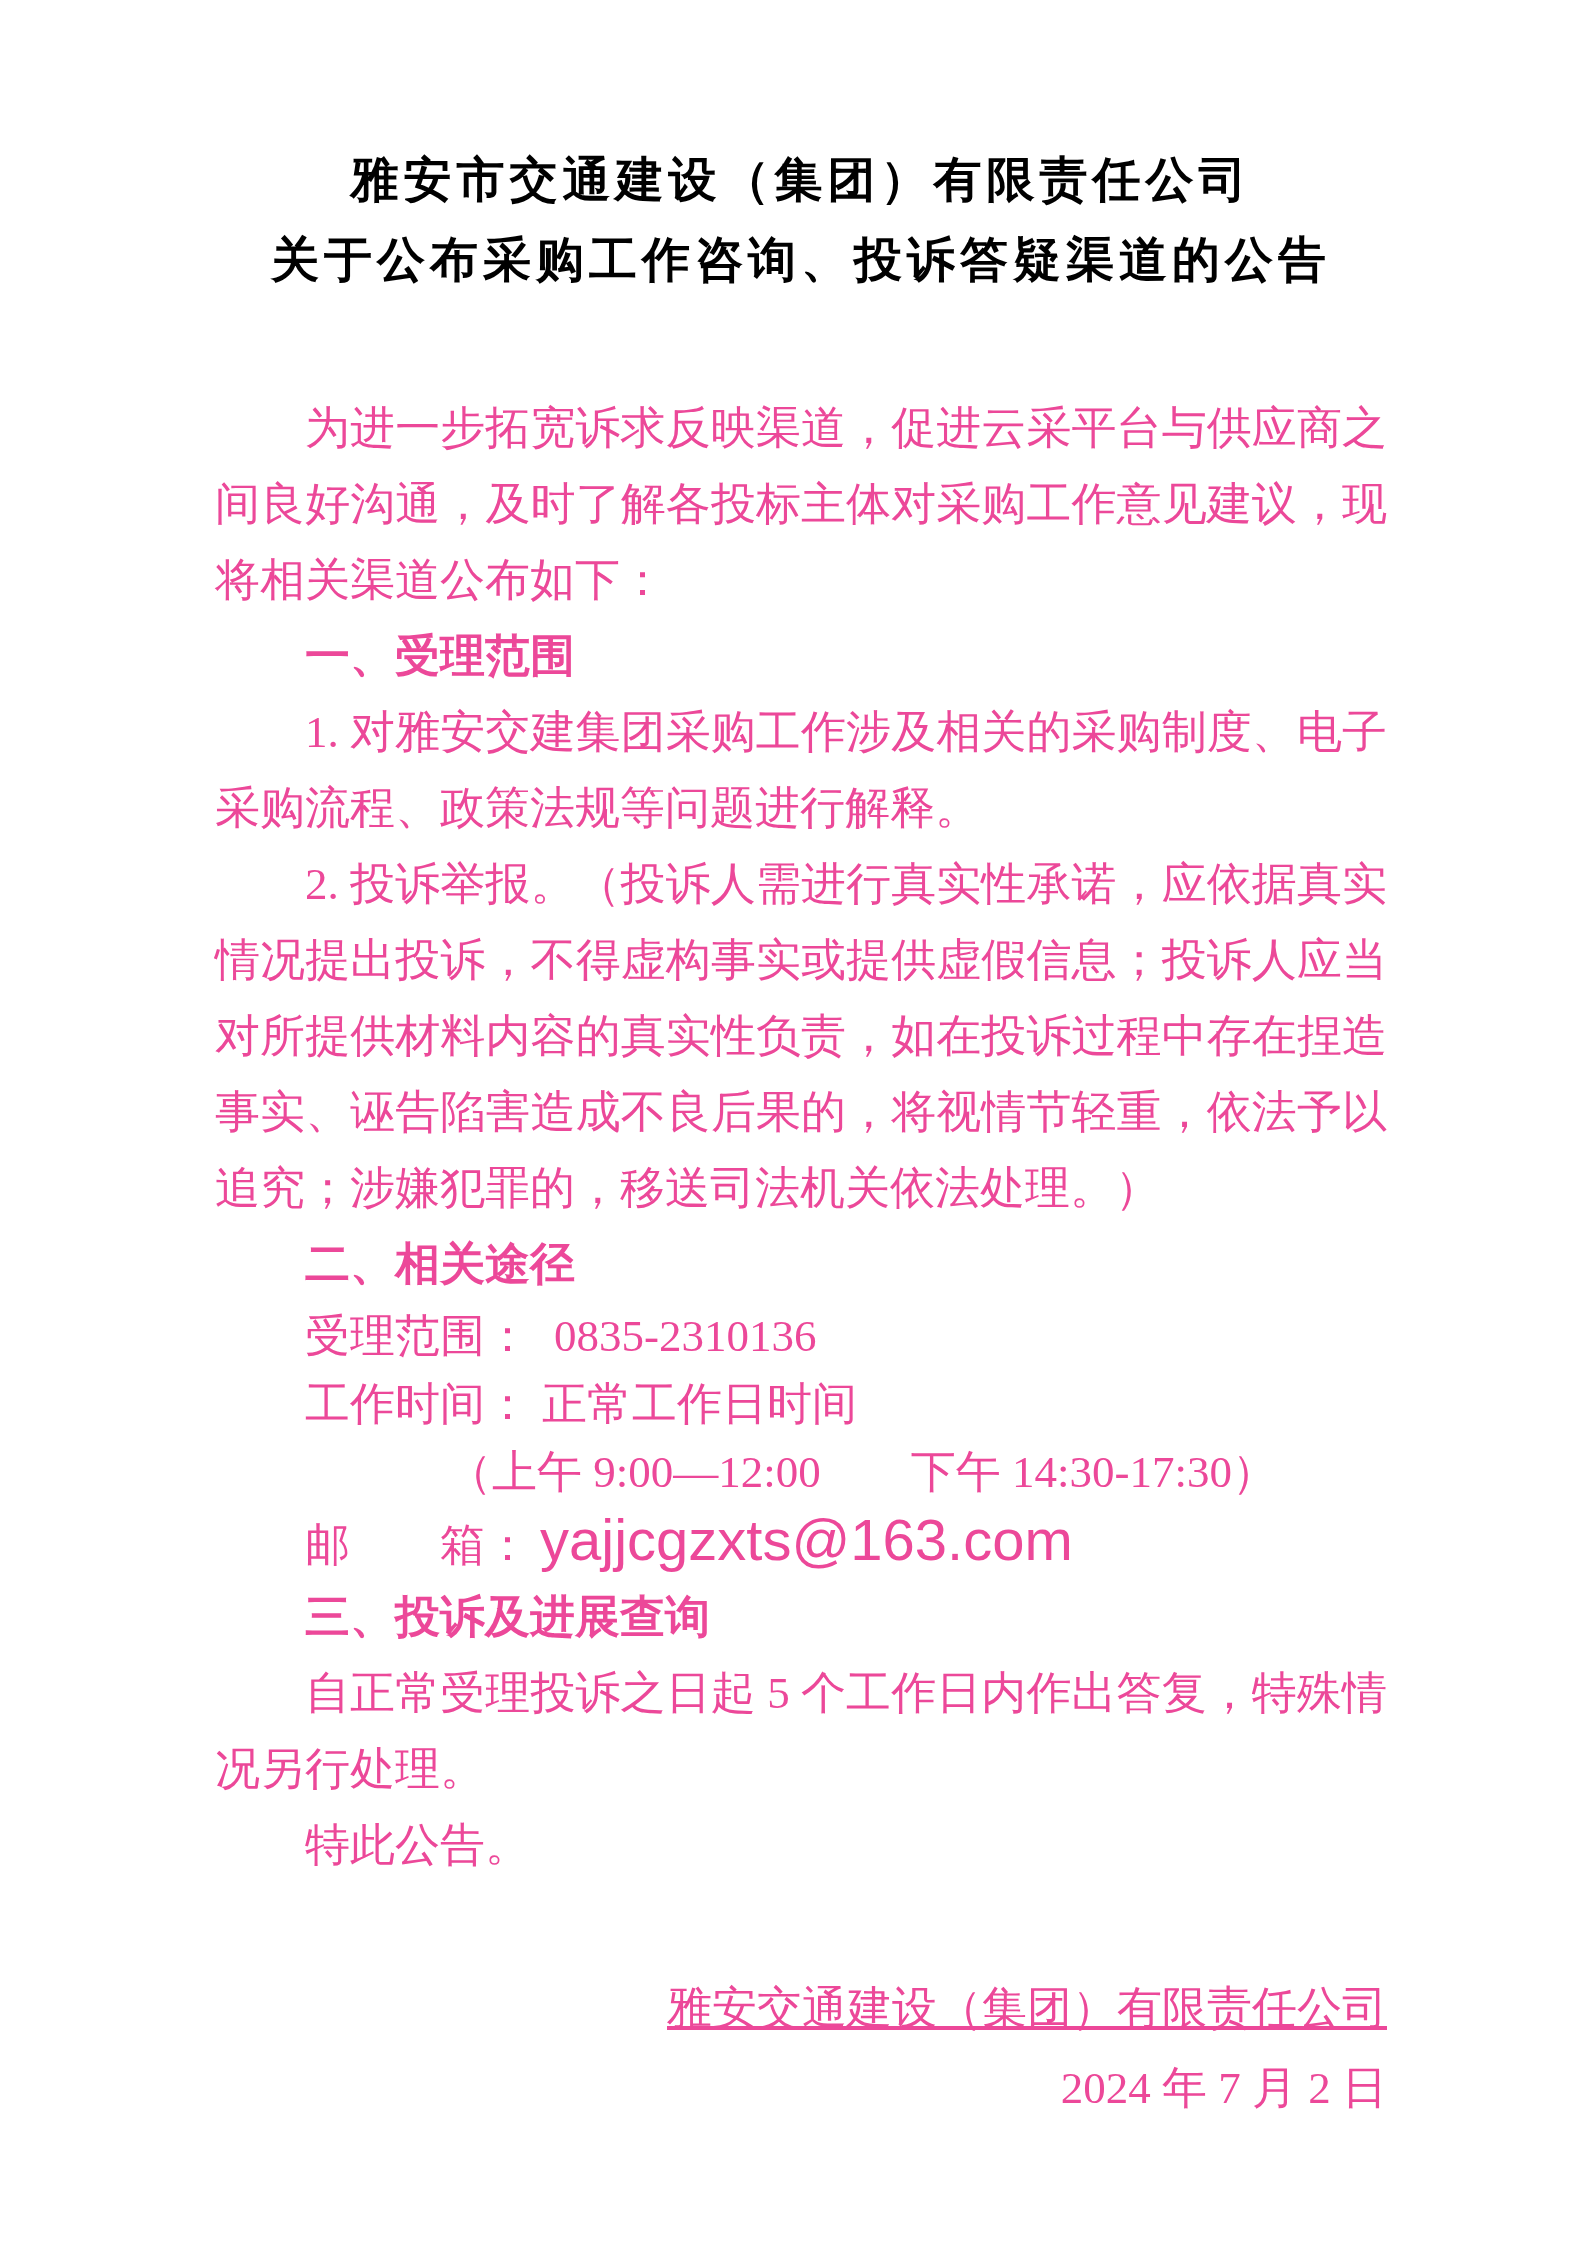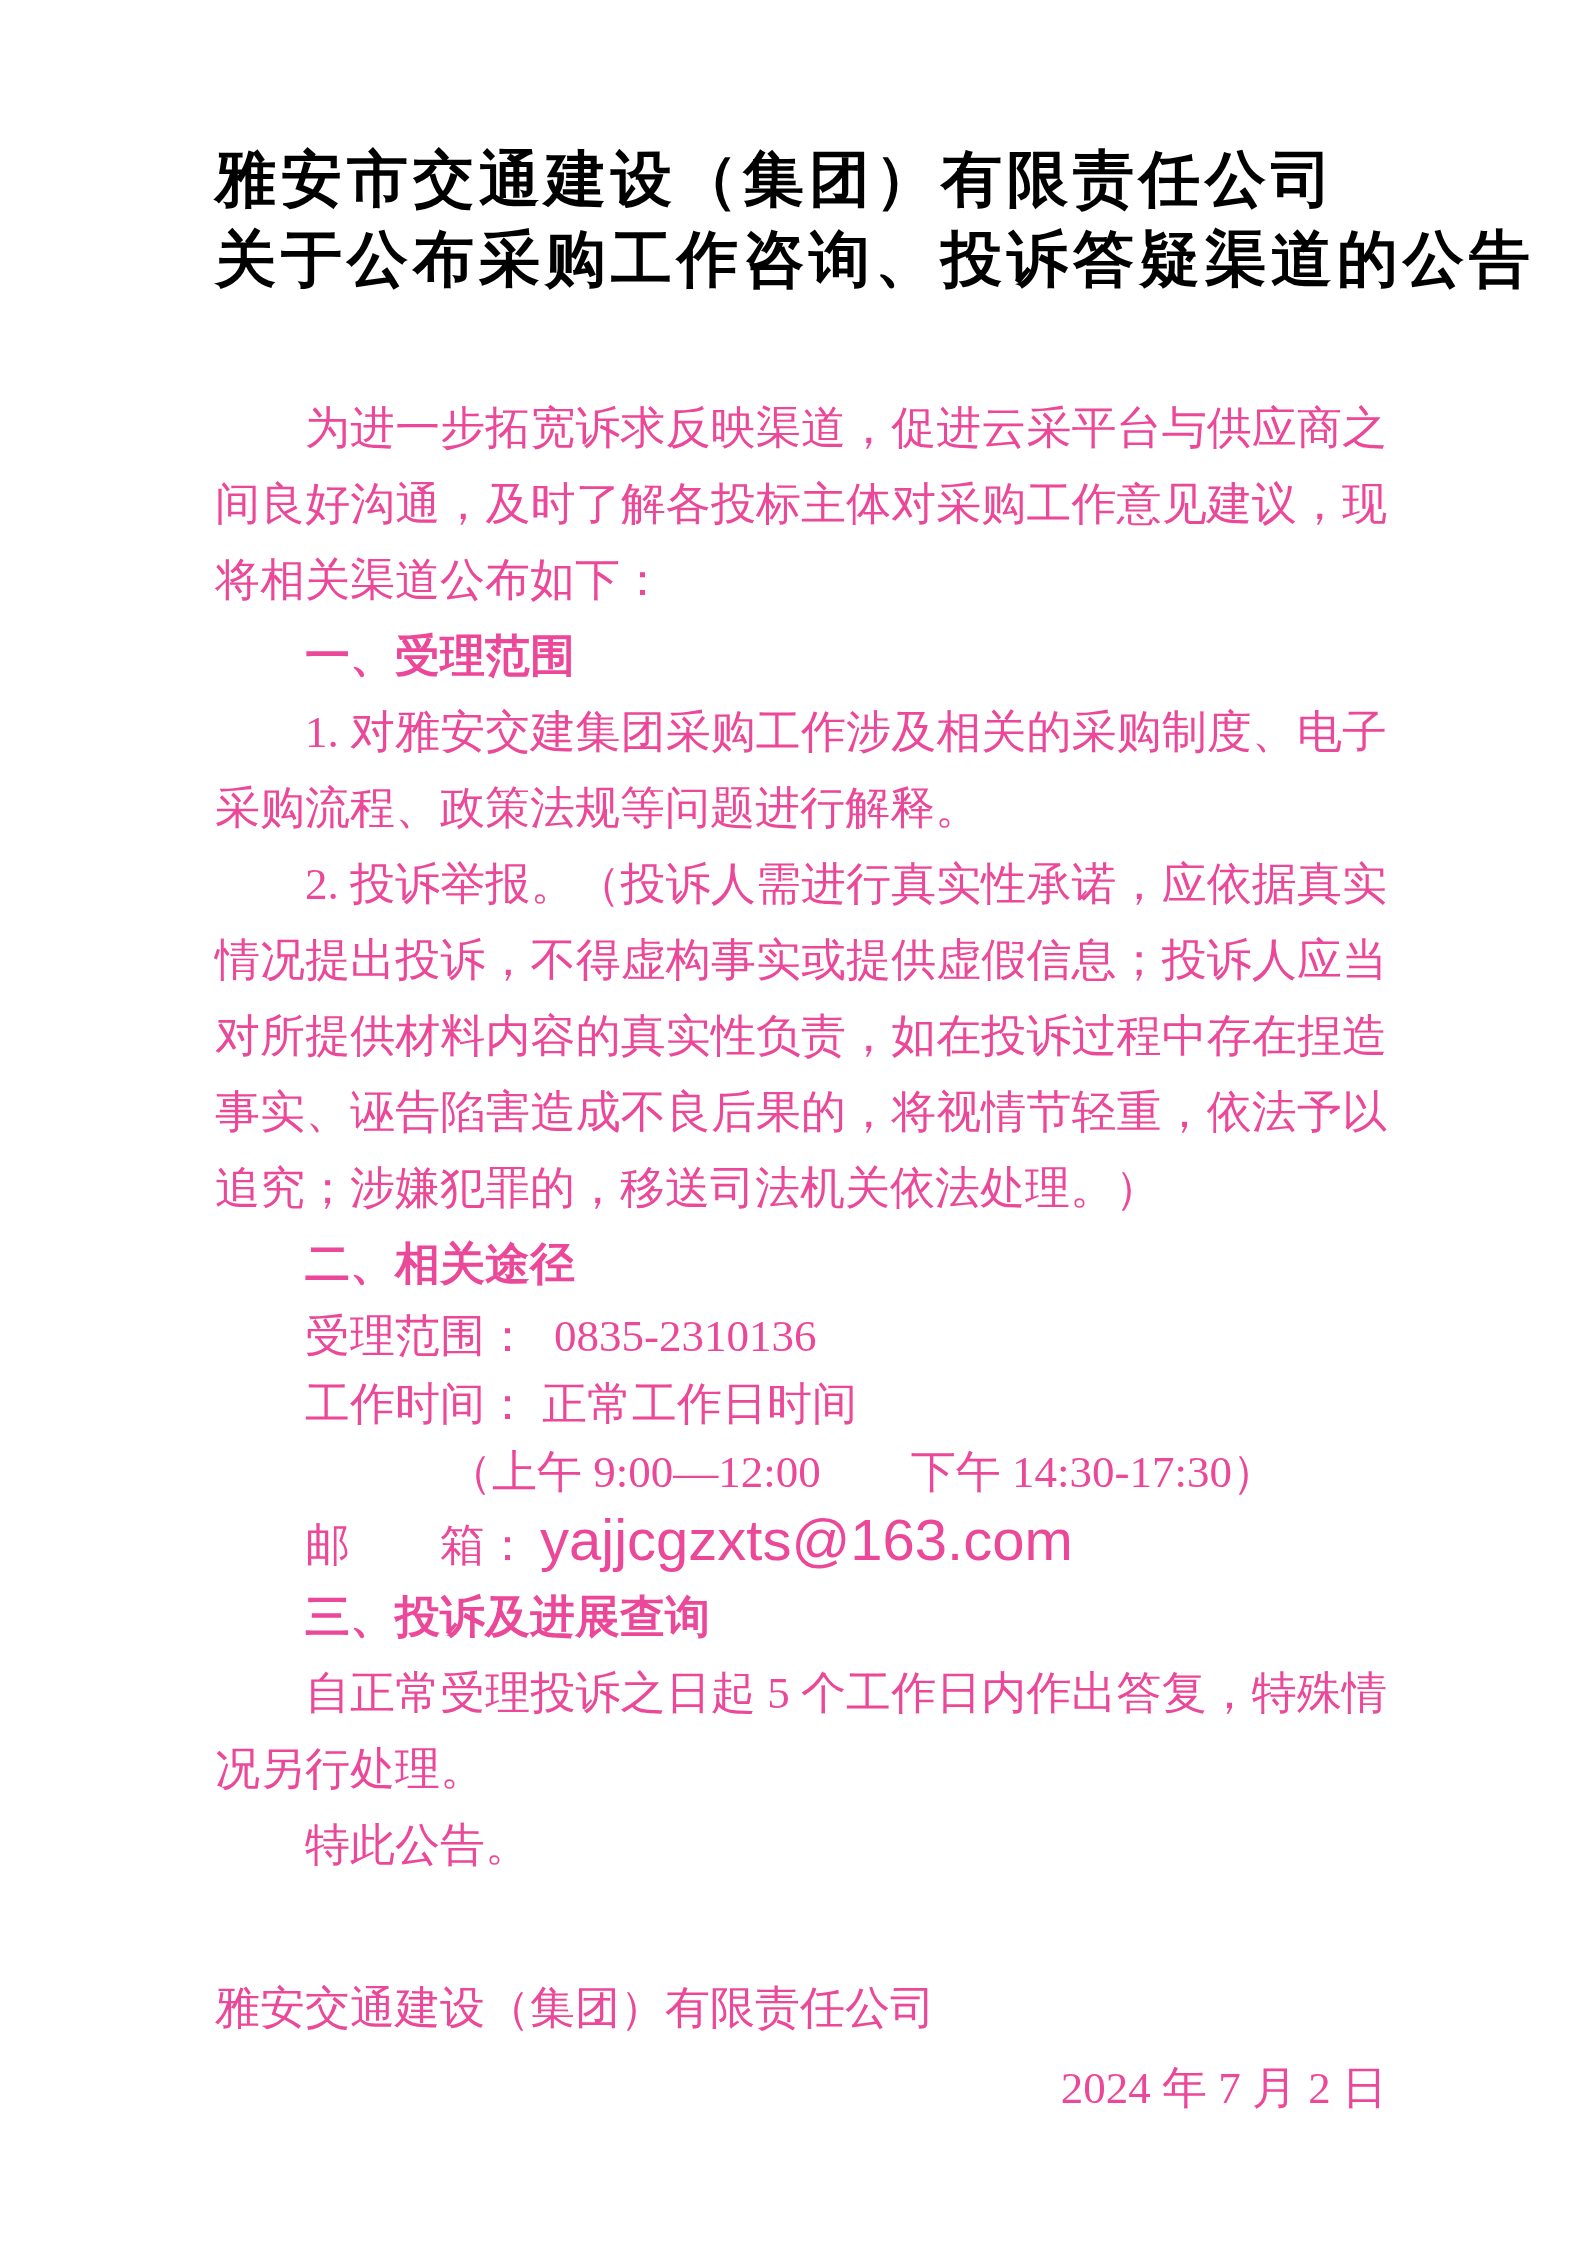--- a/index.html
+++ b/index.html
@@ -10,24 +10,24 @@
     width: 1587px;
     height: 2245px;
     background: #ffffff;
     color: #000000;
     overflow: hidden;
   }
 
   
   .doc-title {
     margin: 140px 200px 0 215px;
-    text-align: left;
+    text-align: center;
     font-family: "Liberation Serif", "DejaVu Serif", serif;
     font-weight: bold;
-    font-size: 61px;
+    font-size: 48px;
     letter-spacing: 5px;
   }
   .title-line { display: block; line-height: 80px; white-space: nowrap; }
 
   
   .content {
     margin: 90px 200px 0 215px;
     font-family: "Liberation Serif", "DejaVu Serif", serif;
     font-size: 45px;
     color: #ec4899;
@@ -52,23 +52,24 @@
   .val { margin-left: 12px; }
   .email {
     font-family: "Liberation Sans", "DejaVu Sans", sans-serif;
     font-size: 58px;
     margin-left: 10px;
   }
 
   .signature-block { margin-top: 85px; }
   .sign-company {
     line-height: 80px;
-    text-align: left;
+    text-align: right;
     padding-right: 18px;
     white-space: nowrap;
+    text-decoration: underline;
   }
   .sign-date {
     line-height: 80px;
     text-align: right;
     padding-right: 186px;
     white-space: nowrap;
   }
 </style>
 </head>
 <body>

